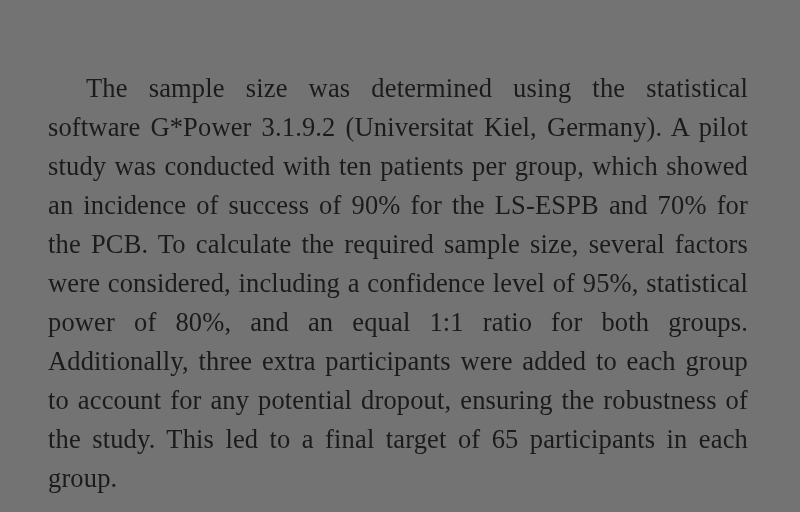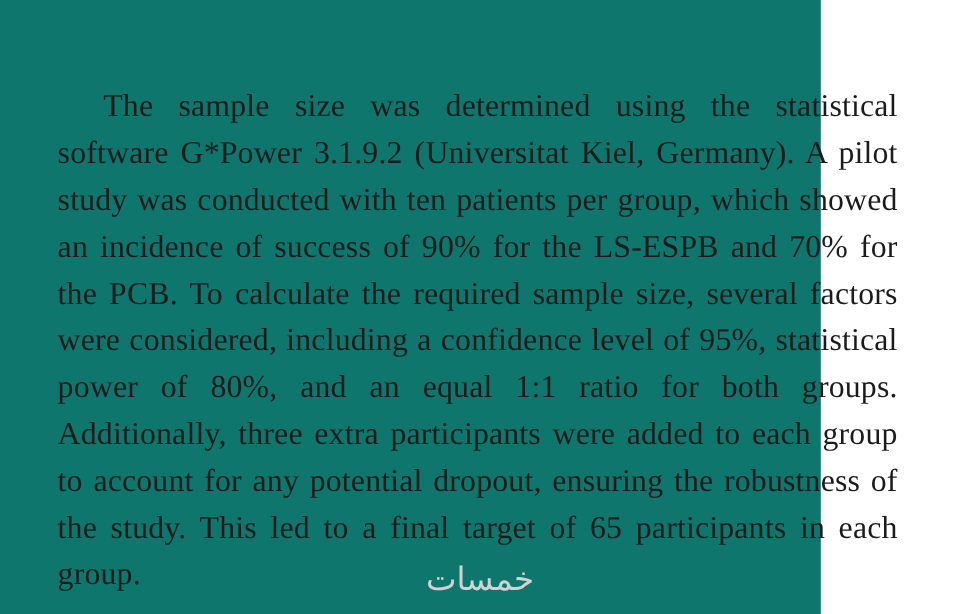--- a/index.html
+++ b/index.html
@@ -8,23 +8,23 @@
   }
   body {
     width: 800px;
     height: 512px;
     background: #ffffff;
     font-family: "Liberation Serif", serif;
     overflow: hidden;
   }
   .page {
     position: relative;
-    width: 684px;
+    width: 800px;
     height: 512px;
-    background: #0f766e;
+    background: #737373;
     box-sizing: border-box;
   }
   .body-text {
     position: absolute;
     left: 48px;
     top: 42px;
     width: 700px;
     font-family: "Liberation Serif", serif;
     font-size: 26.5px;
     line-height: 39px;
@@ -48,14 +48,13 @@
     letter-spacing: 1px;
     direction: rtl;
     user-select: none;
   }
 </style>
 </head>
 <body>
 
 <div class="page">
   <p class="body-text">The sample size was determined using the statistical software G*Power 3.1.9.2 (Universitat Kiel, Germany). A pilot study was conducted with ten patients per group, which showed an incidence of success of 90% for the LS-ESPB and 70% for the PCB. To calculate the required sample size, several factors were considered, including a confidence level of 95%, statistical power of 80%, and an equal 1:1 ratio for both groups. Additionally, three extra participants were added to each group to account for any potential dropout, ensuring the robustness of the study. This led to a final target of 65 participants in each group.</p>
-  <div class="watermark">خمسات</div>
 </div>
 
 </body></html>

